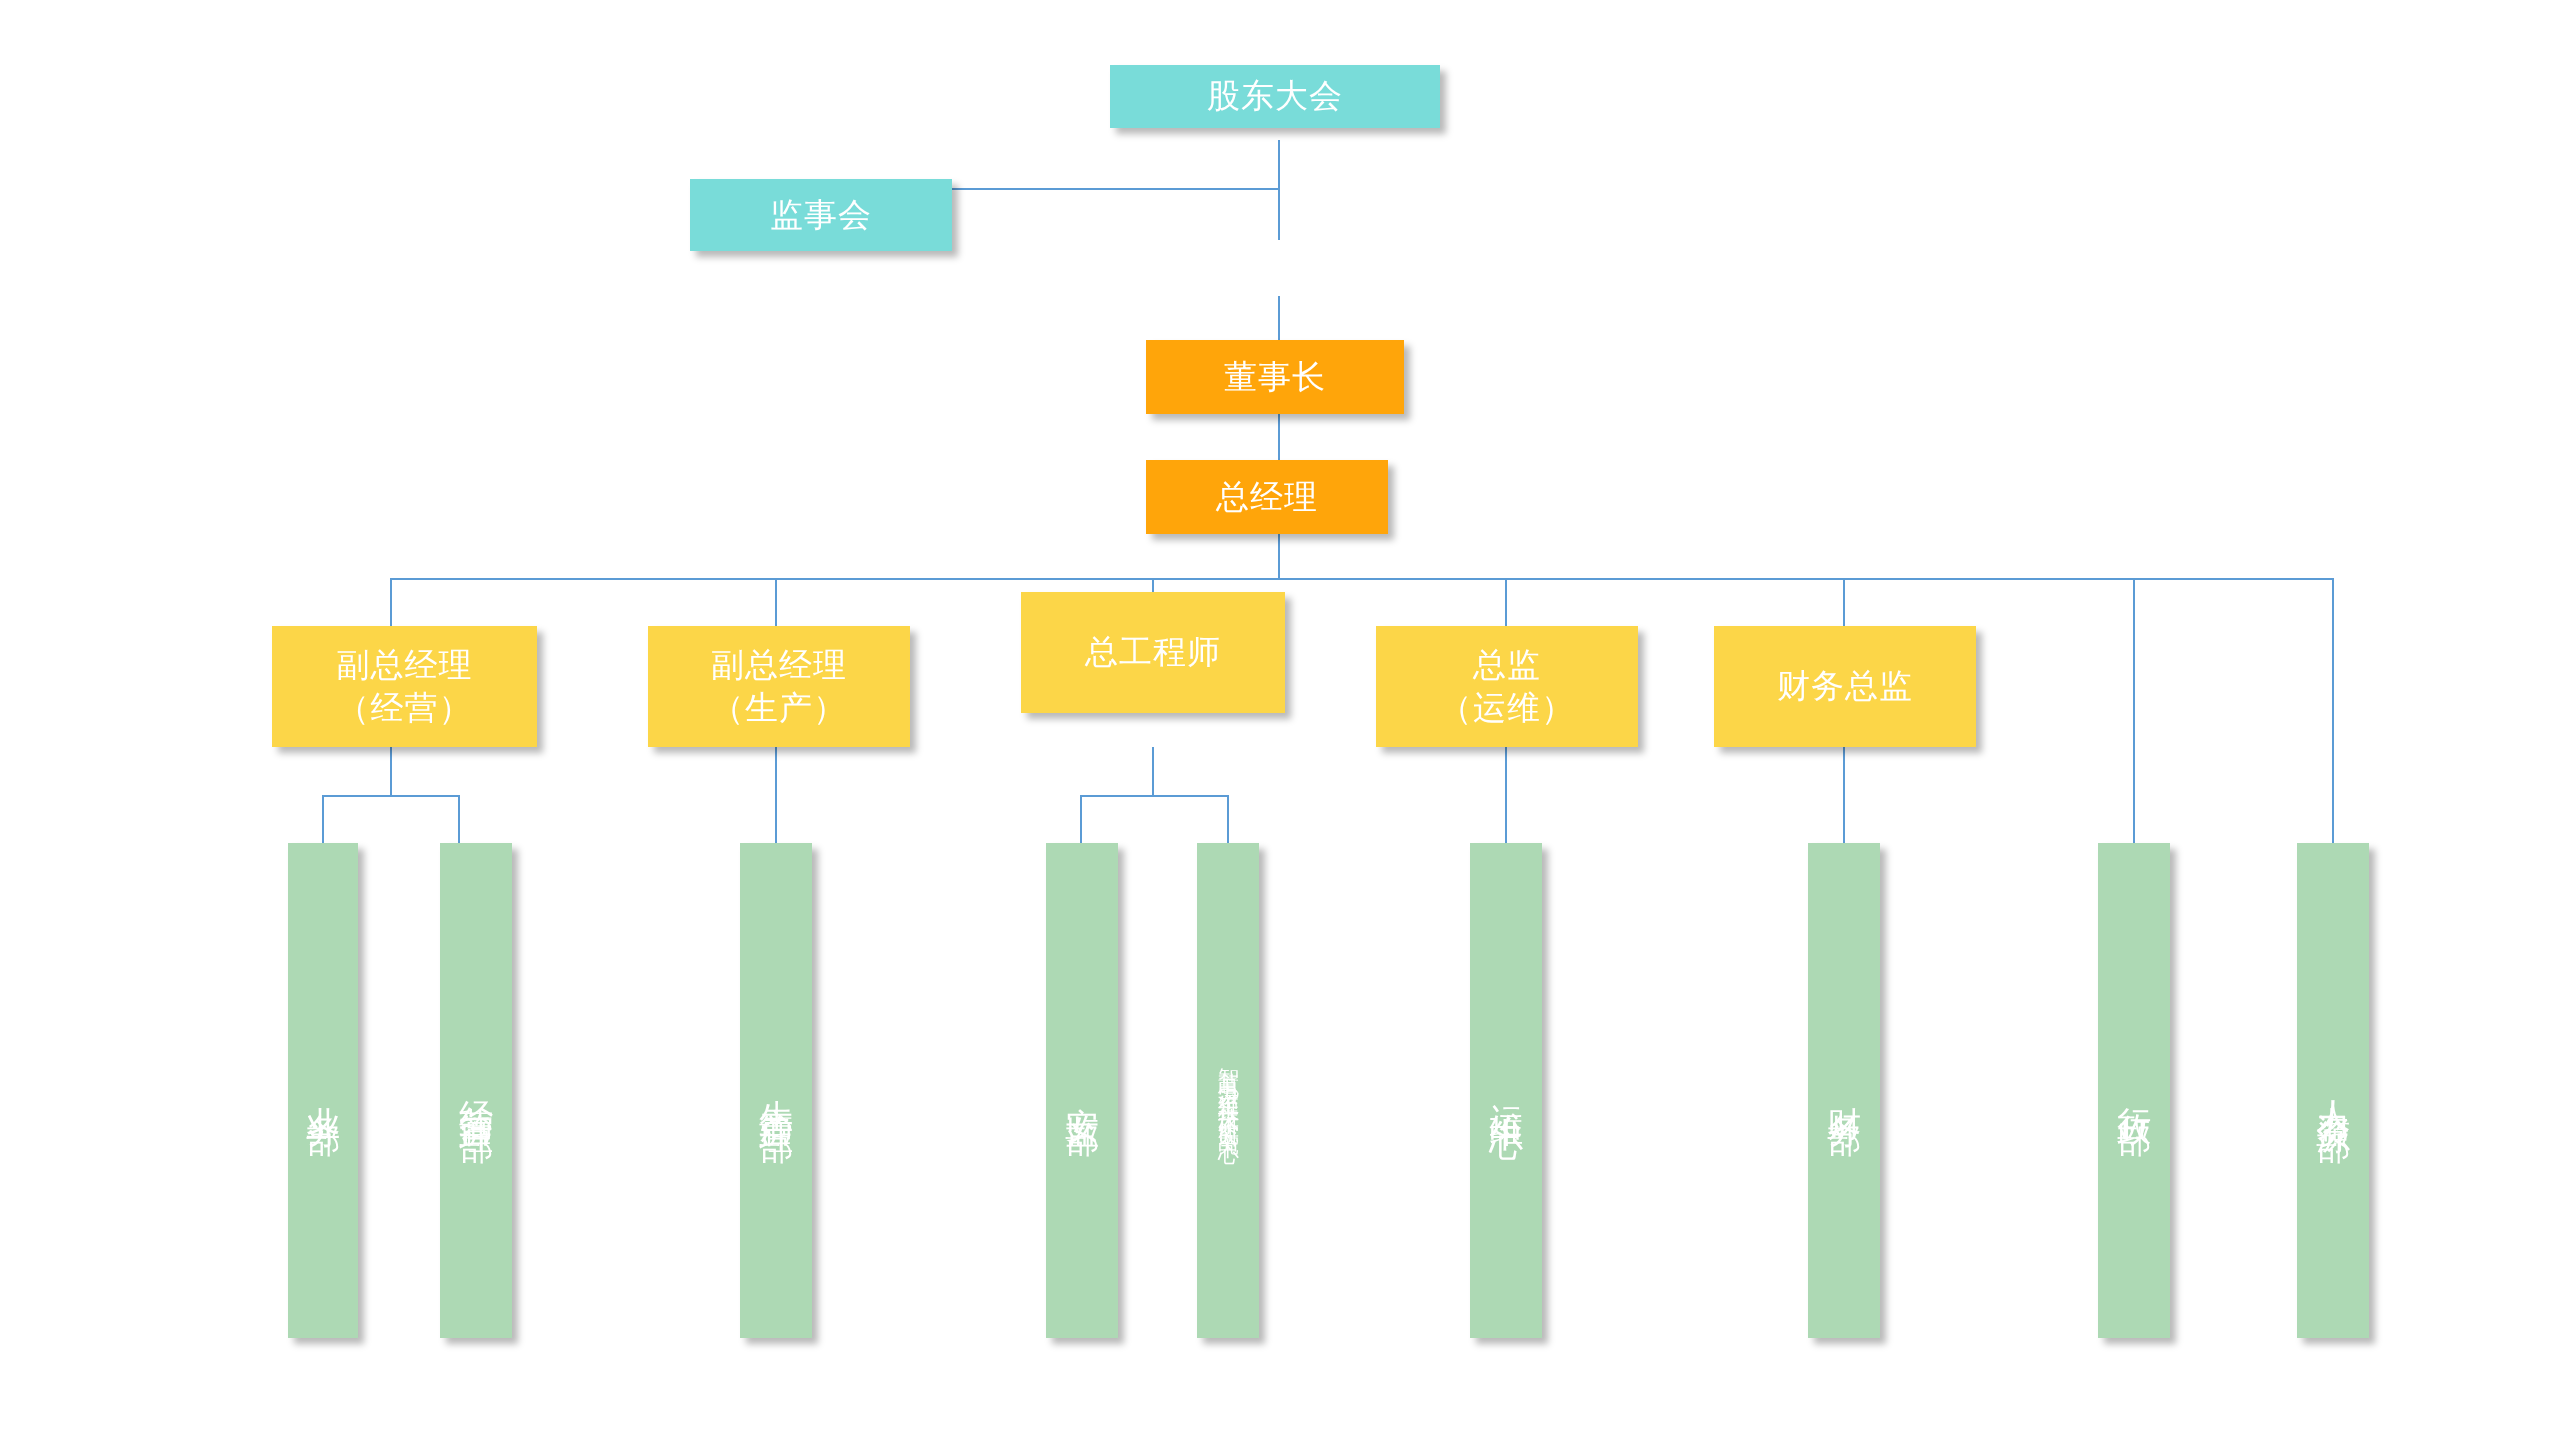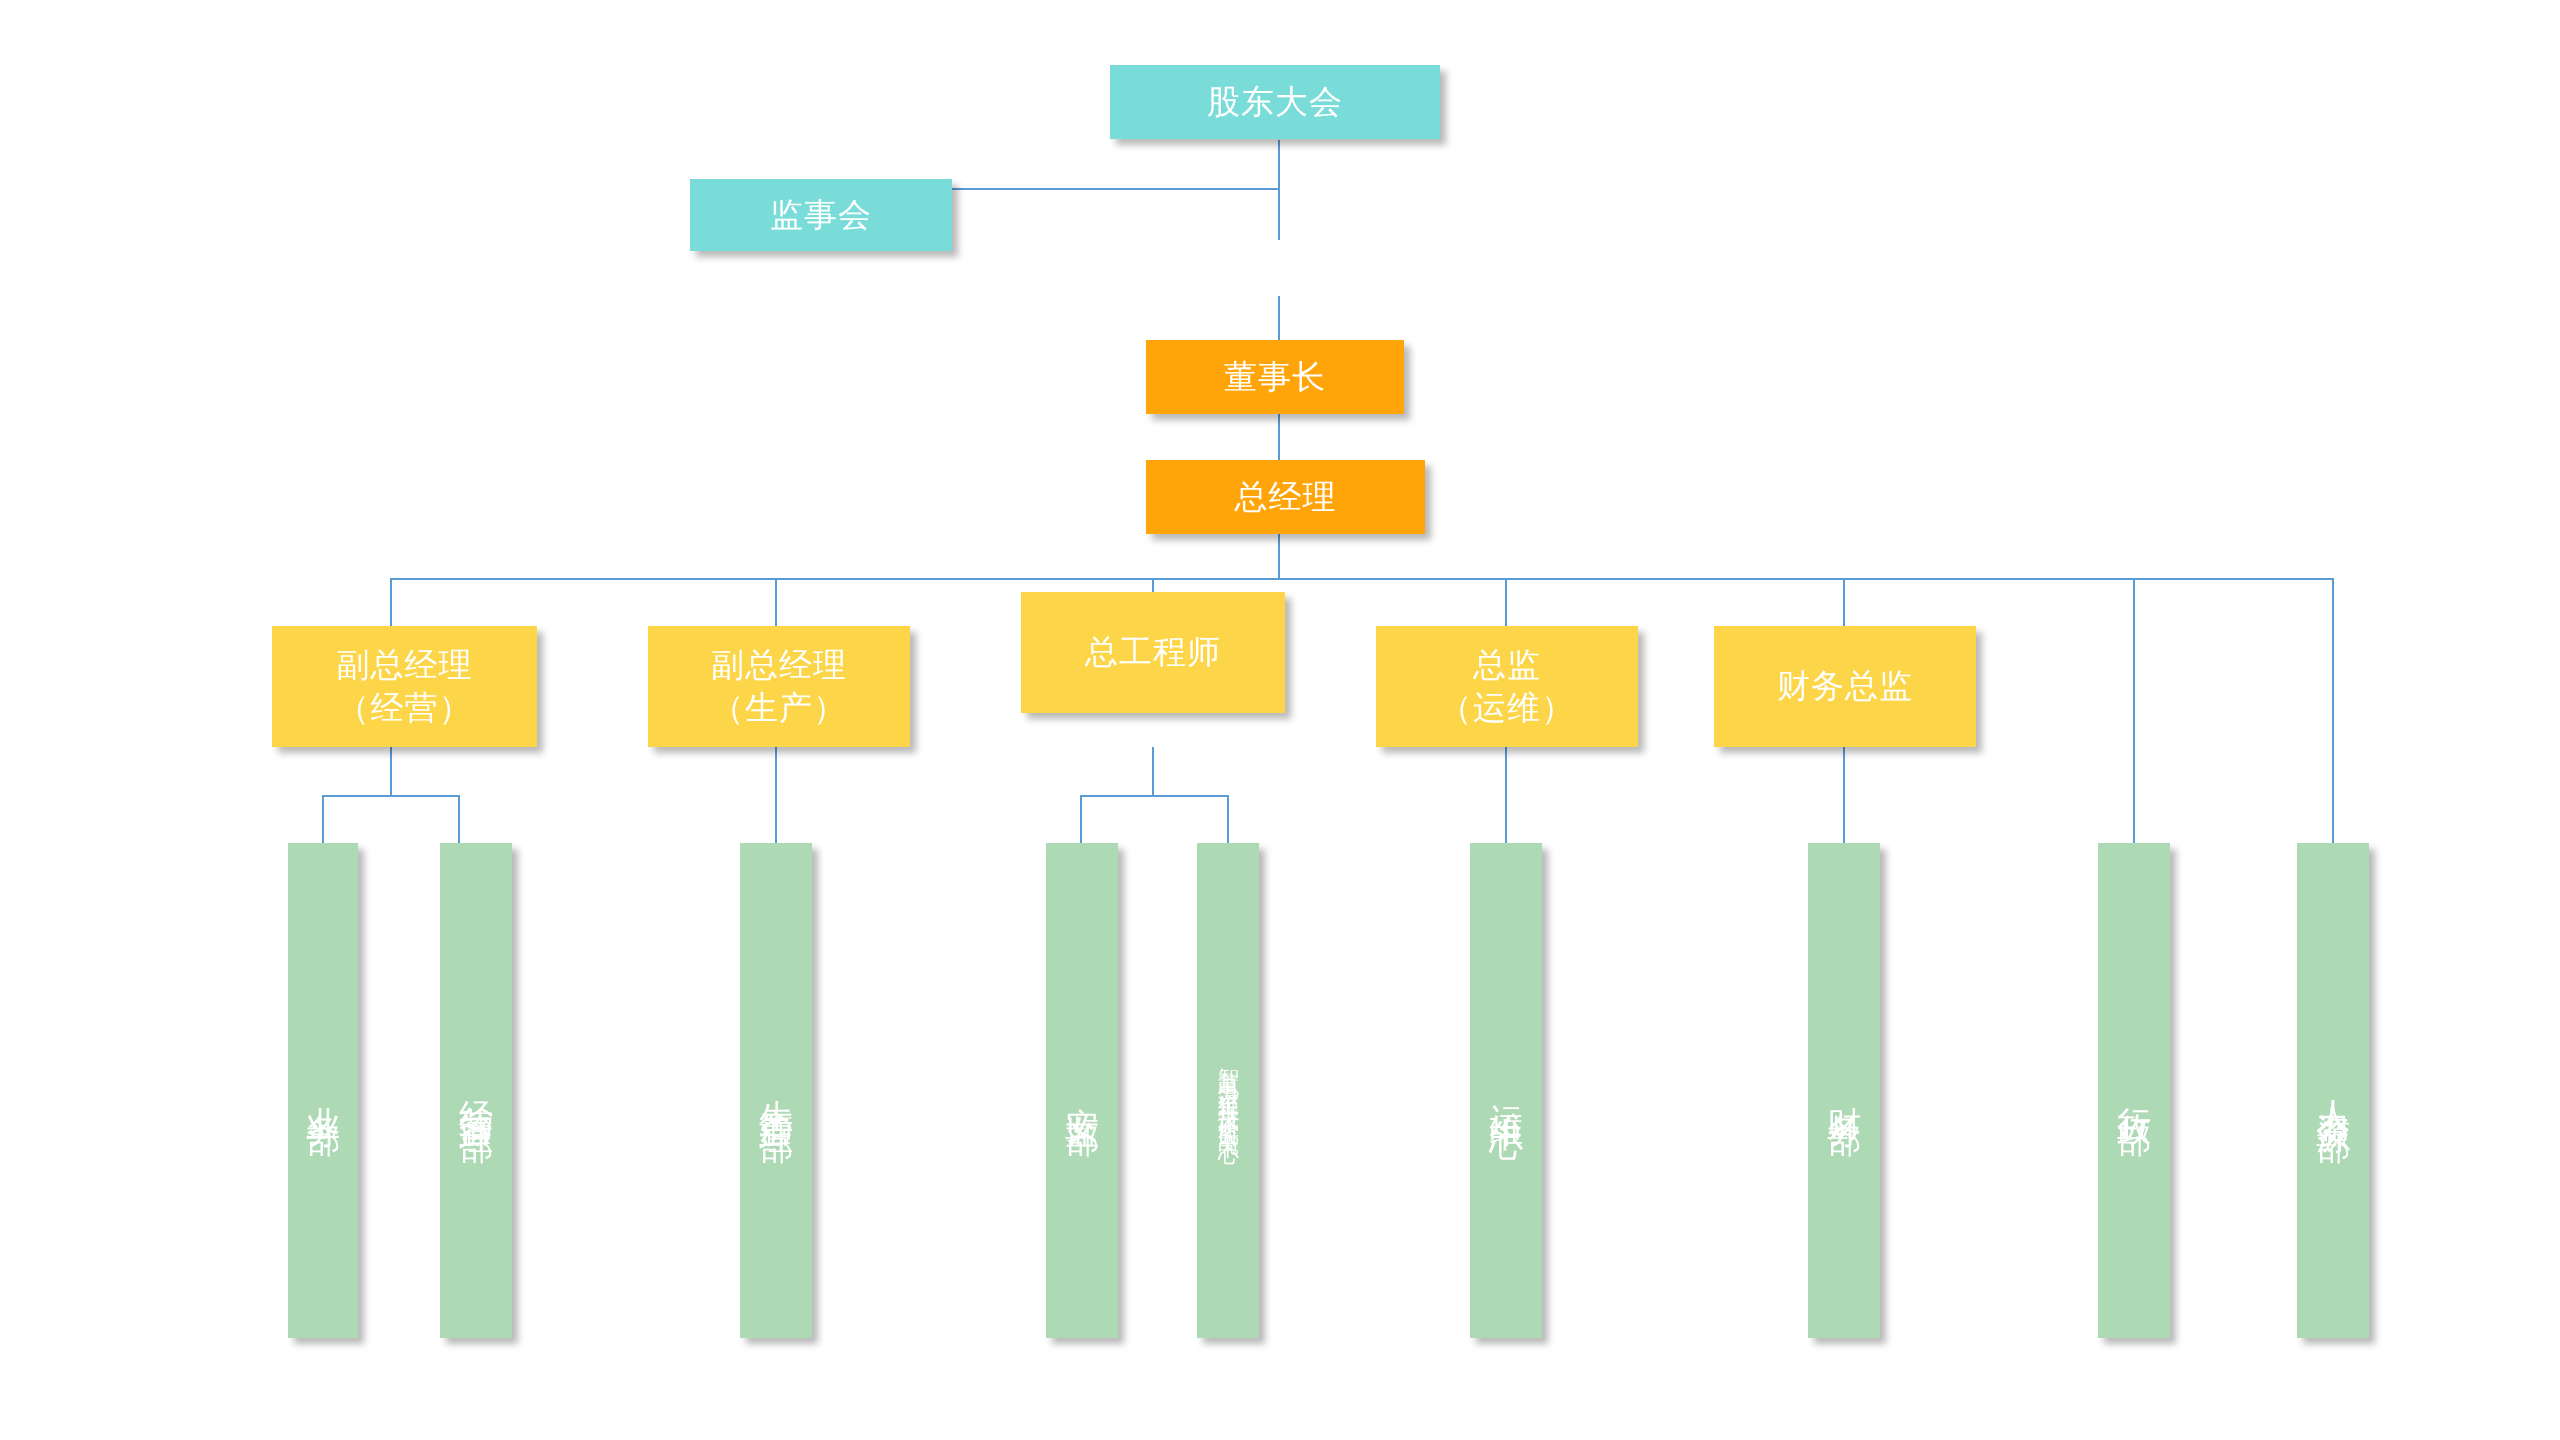--- a/index.html
+++ b/index.html
@@ -106,34 +106,34 @@
 
   <div class="line v" style="left:1152px; top:747px; height:50px;"></div>
   <div class="line h" style="left:1080px; top:795px; width:148px;"></div>
   <div class="line v" style="left:1080px; top:795px; height:48px;"></div>
   <div class="line v" style="left:1227px; top:795px; height:48px;"></div>
 
   <div class="line v" style="left:1505px; top:747px; height:96px;"></div>
 
   <div class="line v" style="left:1843px; top:747px; height:96px;"></div>
 
-  <div class="node horiz teal" style="left:1110px; top:65px; width:330px; height:74px;">
+  <div class="node horiz teal" style="left:1110px; top:65px; width:330px; height:63px;">
     <span class="lbl">股东大会</span>
   </div>
 
   <div class="node horiz teal" style="left:690px; top:152px; width:262px; height:72px;margin-top:27px;">
     <span class="lbl">监事会</span>
   </div>
 
 
   <div class="node horiz orange" style="left:1146px; top:340px; width:258px; height:74px;">
     <span class="lbl">董事长</span>
   </div>
 
-  <div class="node horiz orange" style="left:1146px; top:460px; width:279px; height:74px;">
+  <div class="node horiz orange" style="left:1146px; top:460px; width:242px; height:74px;">
     <span class="lbl">总经理</span>
   </div>
 
   <div class="node horiz yellow" style="left:272px; top:626px; width:265px; height:121px;">
     <span class="lbl">副总经理
 （经营）</span>
   </div>
 
   <div class="node horiz yellow" style="left:648px; top:626px; width:262px; height:121px;">
     <span class="lbl">副总经理

